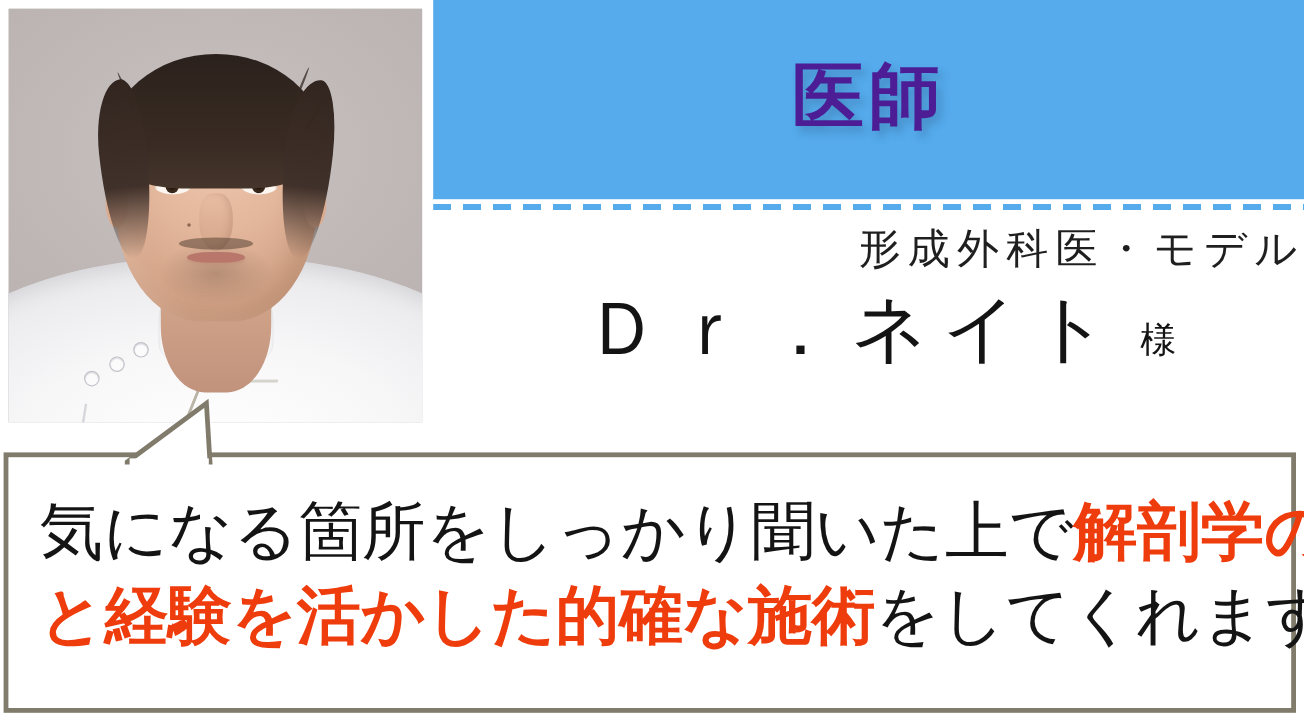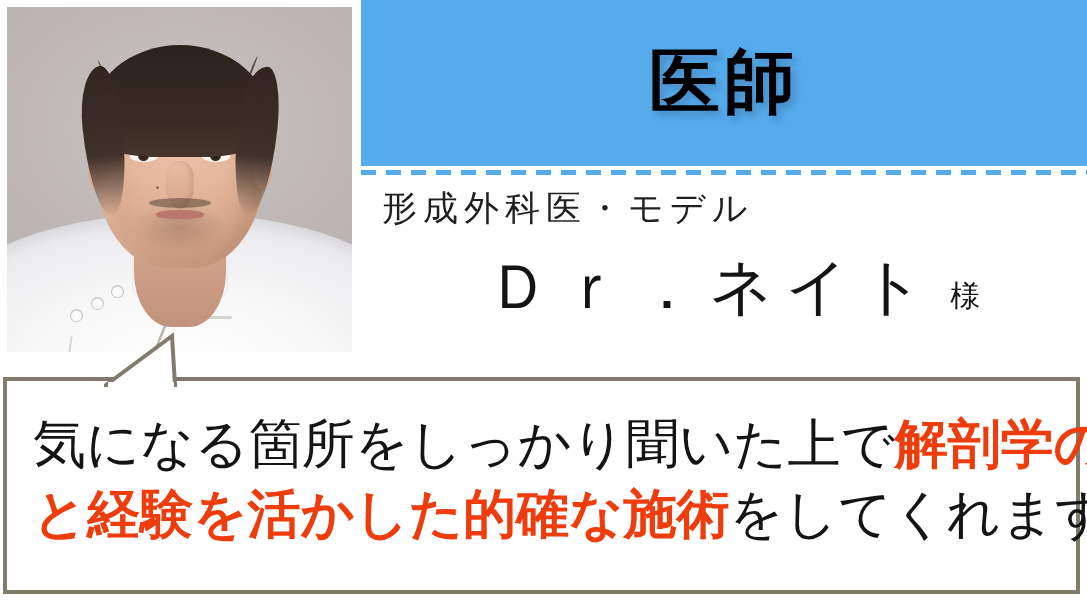--- a/index.html
+++ b/index.html
@@ -256,22 +256,22 @@
     left: 361px;
     top: 0;
     right: 0;
     height: 166px;
     background: #55abec;
     display: flex;
     align-items: center;
     justify-content: center;
   }
   .headline-text {
-    color: #000000;
-    font-size: 71px;
+    color: #4c1d95;
+    font-size: 60px;
     font-weight: bold;
     letter-spacing: 4px;
     line-height: 1;
     text-shadow: 4px 5px 7px rgba(40,80,120,.32);
     padding-bottom: 4px;
   }
 
   .dashed-rule {
     position: absolute;
     left: 361px;
@@ -286,32 +286,32 @@
       rgba(255,255,255,0) 25px
     );
   }
 
   
   .profile-block {
     position: absolute;
     left: 382px;
     top: 186px;
     right: 0;
-    text-align: left;
+    text-align: right;
     color: #1c1c1c;
   }
   .role-line {
     font-size: 35px;
     letter-spacing: 6px;
     line-height: 1.25;
     color: #1f1f1f;
     font-weight: normal;
   }
   .name-line {
-    margin-top: 24px;
+    margin-top: 12px;
     display: flex;
     align-items: baseline;
     justify-content: center;
     gap: 14px;
   }
   .person-name {
     font-size: 62px;
     letter-spacing: 12px;
     line-height: 1.05;
     color: #141414;

